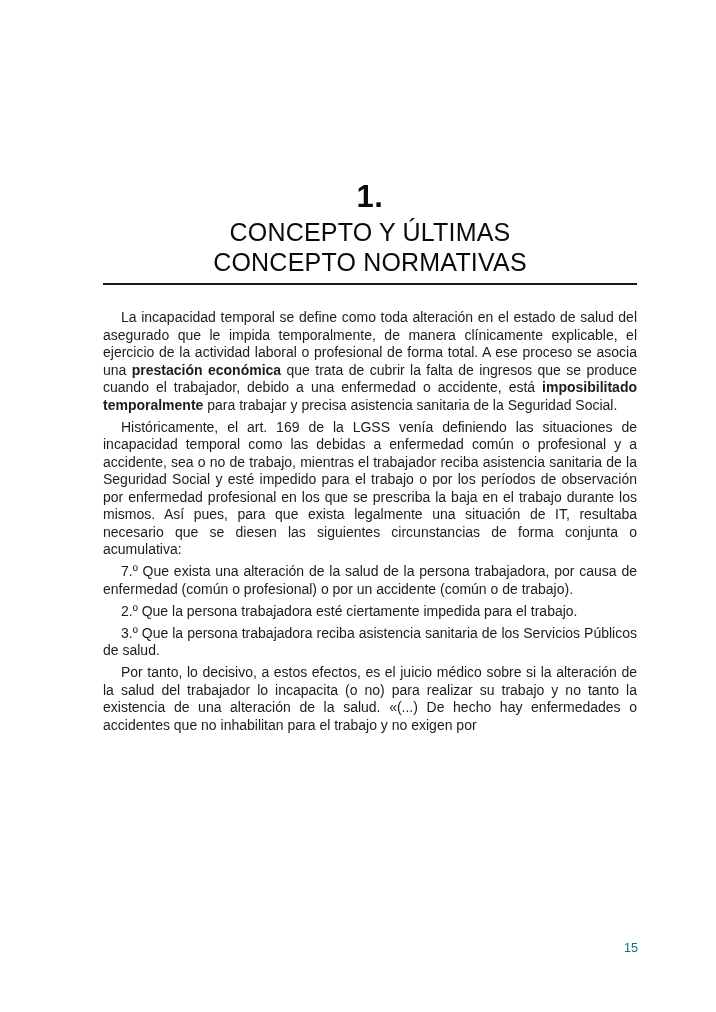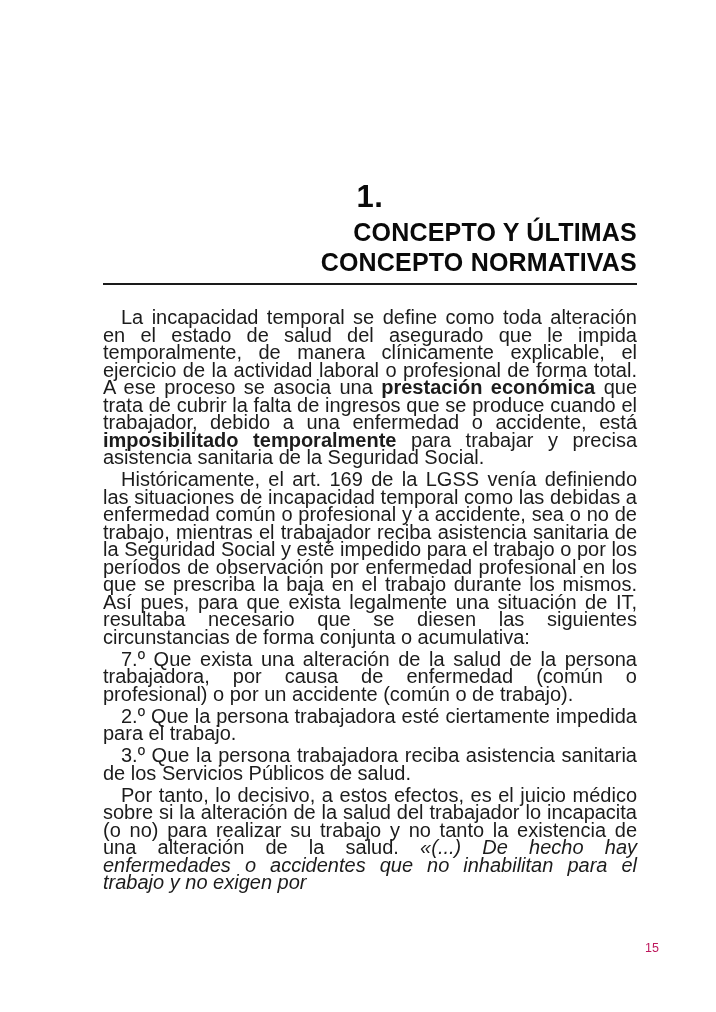--- a/index.html
+++ b/index.html
@@ -22,63 +22,63 @@
     margin-top: 180px;
     text-align: center;
     font-size: 31px;
     line-height: 34px;
     font-weight: bold;
     letter-spacing: 0.5px;
     color: #0a0a0a;
   }
   .chapter-title {
     margin-top: 3px;
-    text-align: right;
+    text-align: center;
     font-size: 25px;
     line-height: 30px;
-    font-weight: bold;
+    font-weight: normal;
     letter-spacing: 0.2px;
     color: #0a0a0a;
   }
   .section-heading {
     margin: 113px 0 0 0;
     text-align: center;
     font-size: 22px;
     line-height: 27px;
     font-weight: bold;
     color: #0a0a0a;
   }
   .rule {
     height: 2px;
     background: #1a1a1a;
     margin-top: 6px;
   }
   .body-text {
     margin-top: 24px;
-    font-size: 20px;
+    font-size: 14px;
     line-height: 17.5px;
     color: #1c1c1c;
     text-align: justify;
   }
   .para {
     margin: 0 0 4.5px 0;
     text-indent: 18px;
   }
   .para:last-child { margin-bottom: 0; }
   .seg-bold { font-weight: bold; }
-  .seg-italic { font-style: italic; }
+  .seg-italic { }
   .page-number {
     position: absolute;
-    left: 638px;
+    left: 610px;
     top: 940px;
     width: 28px;
-    text-align: center;
+    text-align: right;
     font-size: 12.5px;
     line-height: 16px;
-    color: #be185d;
+    color: #0f766e;
   }
 </style>
 </head>
 <body>
 
 <div class="page">
   <div class="content">
 
     <div class="chapter-number">1.</div>
 

